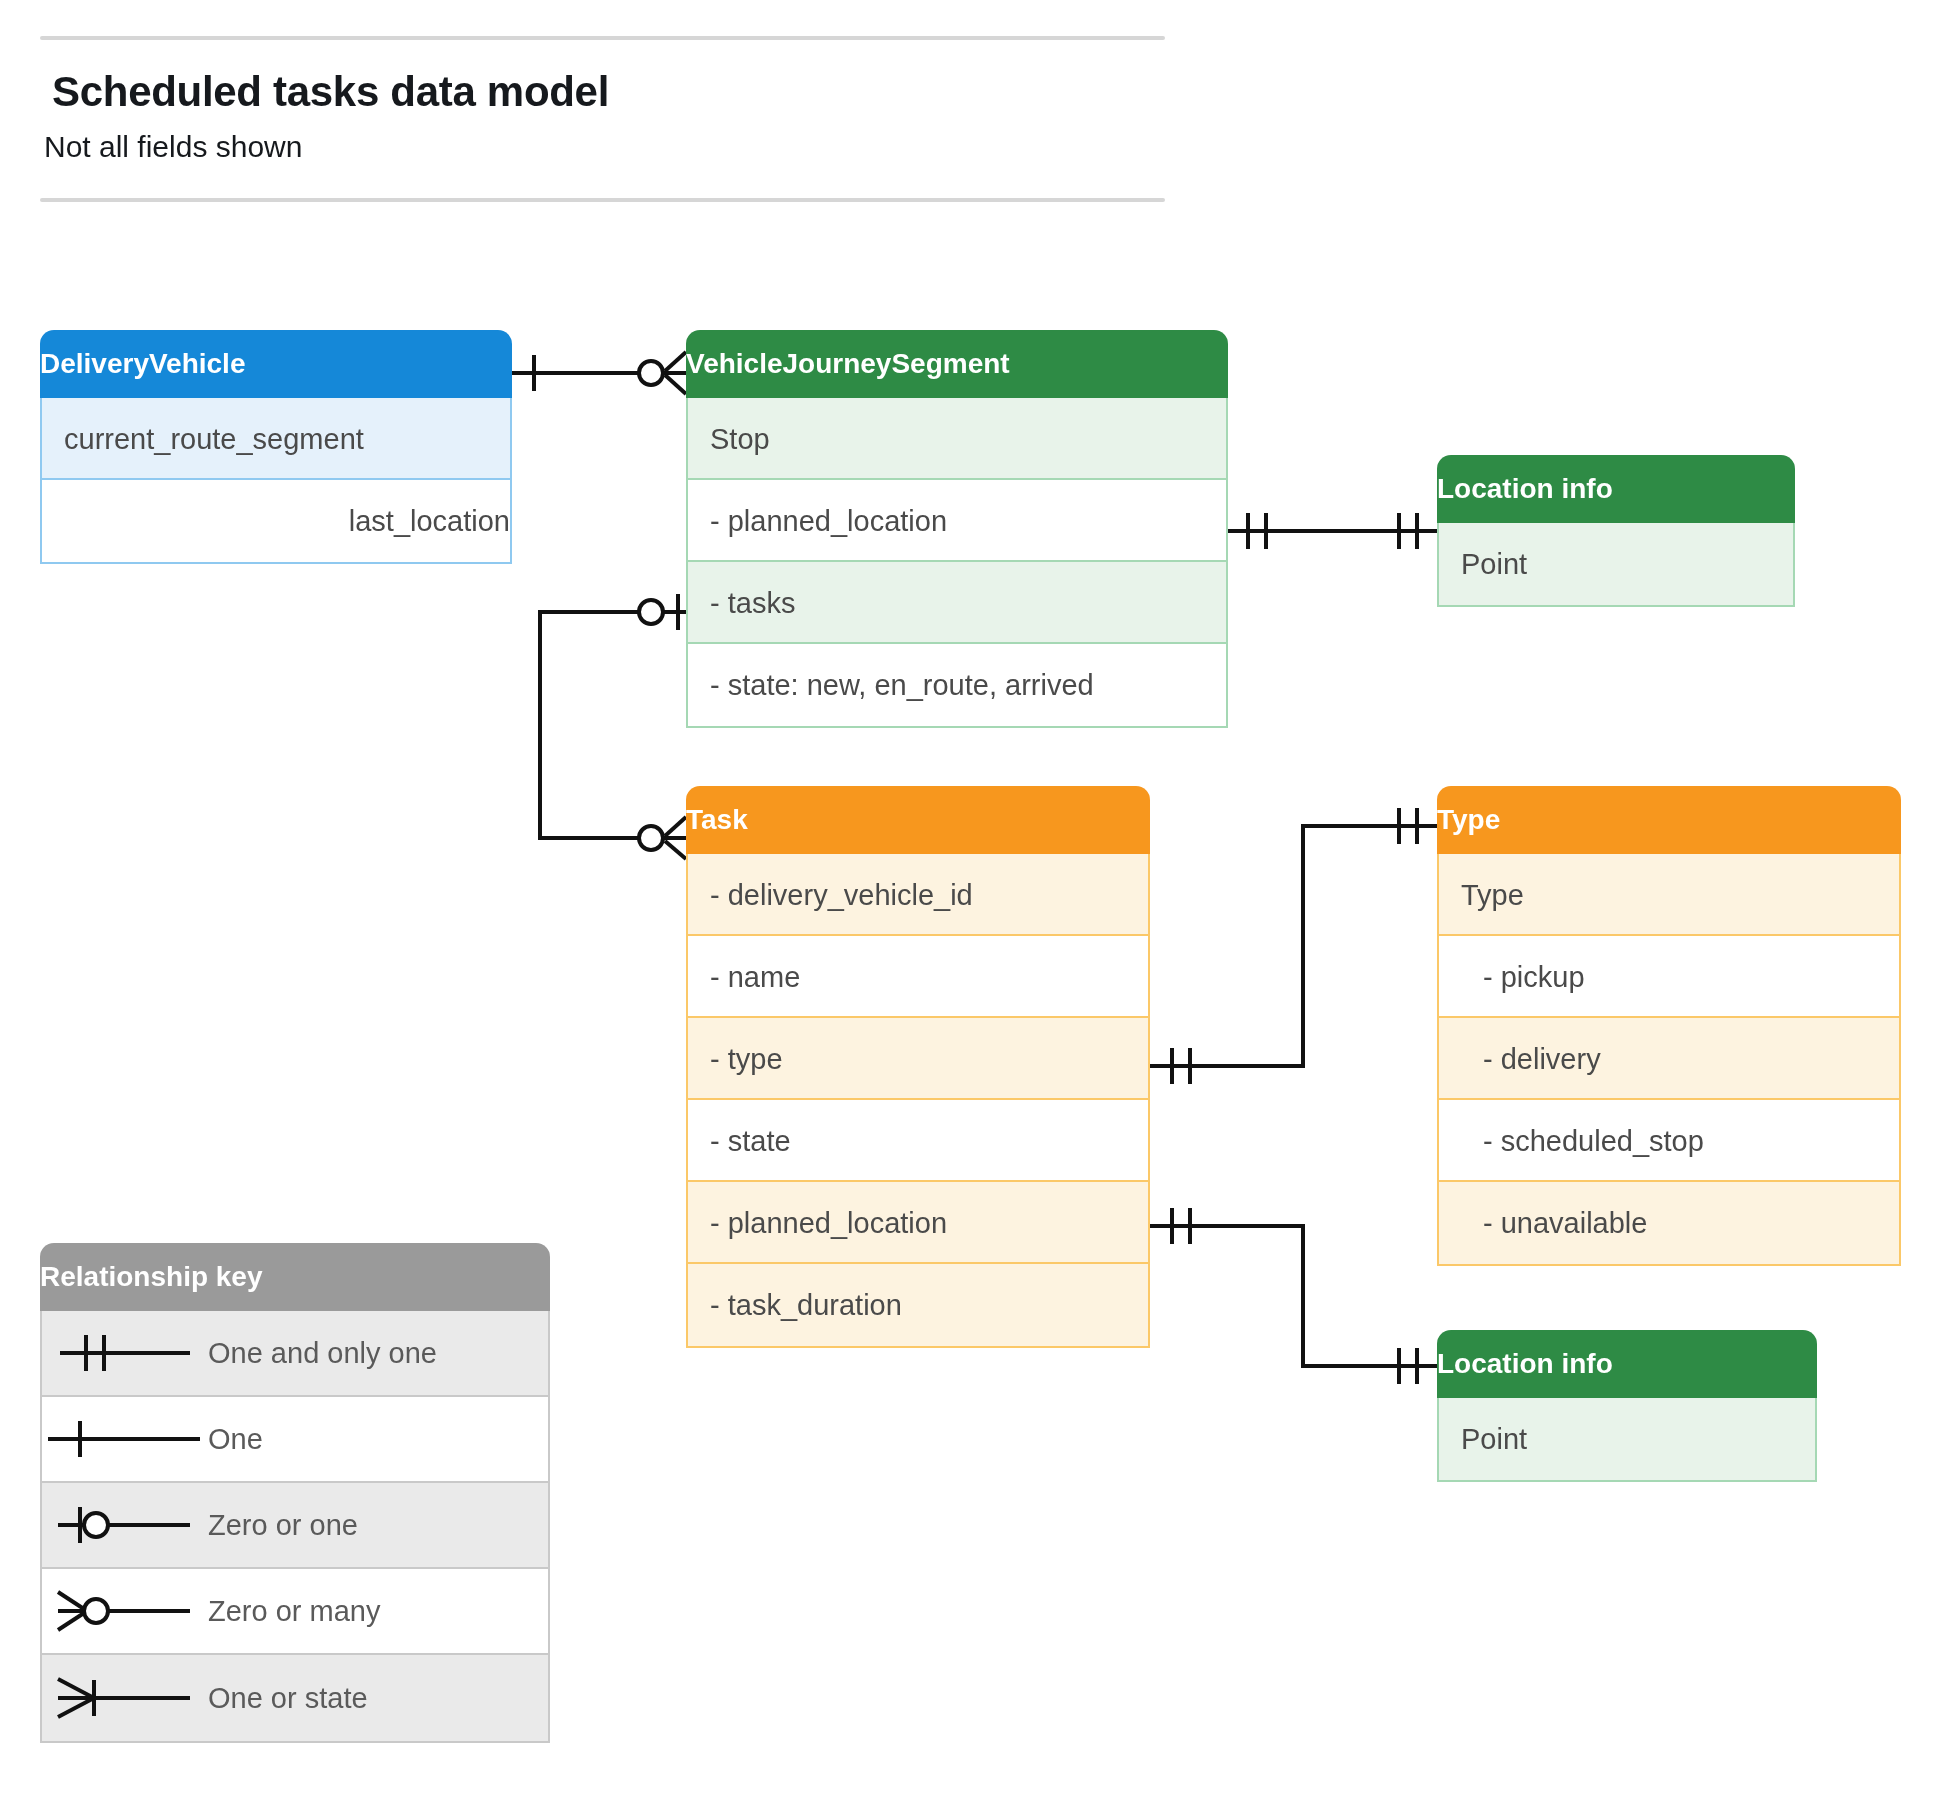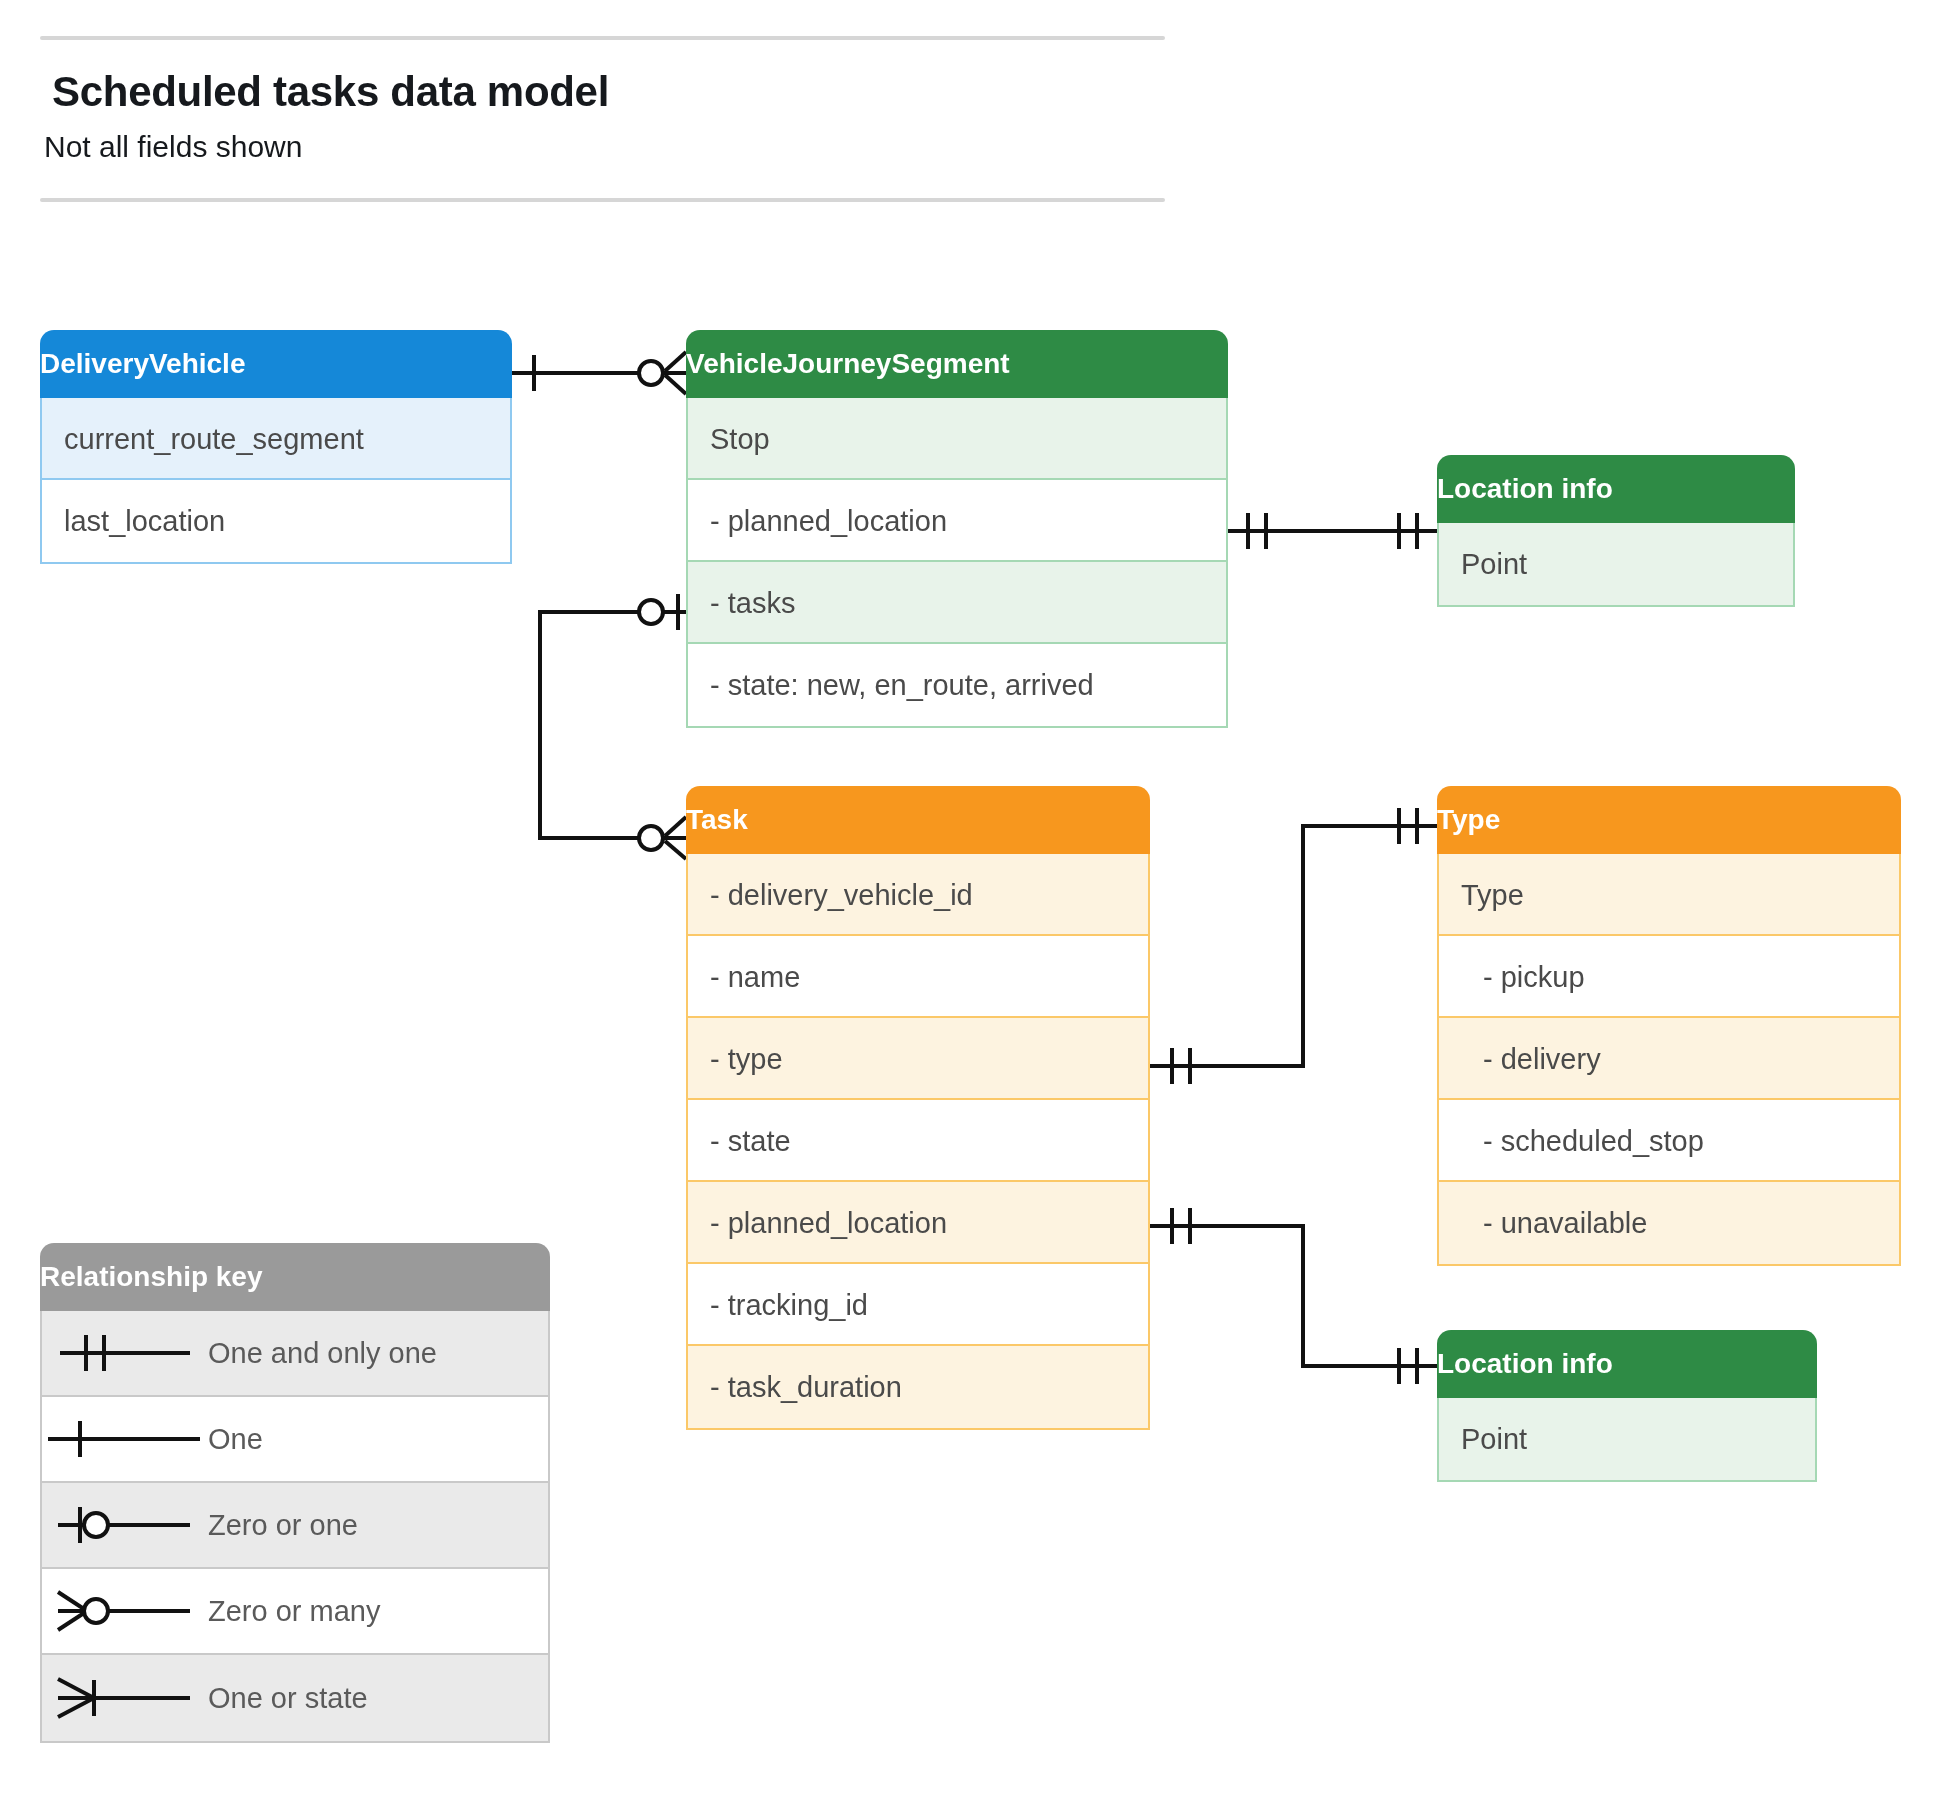--- a/index.html
+++ b/index.html
@@ -71,21 +71,21 @@
     color: #4a4a4a;
     white-space: nowrap;
     overflow: hidden;
   }
   .entity .row.indent { padding-left: 44px; }
 
   
   .t-blue .hdr { background: #1588d8; }
   .t-blue .body { border: 2px solid #8fc9f0; border-top: none; }
   .t-blue .row { border-bottom: 2px solid #8fc9f0; }
-  .t-blue .row:last-child { border-bottom: none; }
+  .t-blue .row:last-child { border-bottom: none; text-align: right; }
   .t-blue .row.alt { background: #e5f1fb; }
   .t-blue .row.plain { background: #ffffff; }
 
   
   .t-green .hdr { background: #2e8b45; }
   .t-green .body { border: 2px solid #a5d8b4; border-top: none; }
   .t-green .row { border-bottom: 2px solid #a5d8b4; }
   .t-green .row:last-child { border-bottom: none; }
   .t-green .row.alt { background: #e8f3ea; }
   .t-green .row.plain { background: #ffffff; }
@@ -219,21 +219,20 @@
   </div>
 
   <div class="entity t-orange" id="ent-task" style="left:686px; top:786px; width:464px;">
     <div class="hdr">Task</div>
     <div class="body">
       <div class="row alt">- delivery_vehicle_id</div>
       <div class="row plain">- name</div>
       <div class="row alt">- type</div>
       <div class="row plain">- state</div>
       <div class="row alt">- planned_location</div>
-      <div class="row plain">- tracking_id</div>
       <div class="row alt">- task_duration</div>
     </div>
   </div>
 
   <div class="entity t-orange" id="ent-type" style="left:1437px; top:786px; width:464px;">
     <div class="hdr">Type</div>
     <div class="body">
       <div class="row alt">Type</div>
       <div class="row plain indent">-  pickup</div>
       <div class="row alt indent">-  delivery</div>

